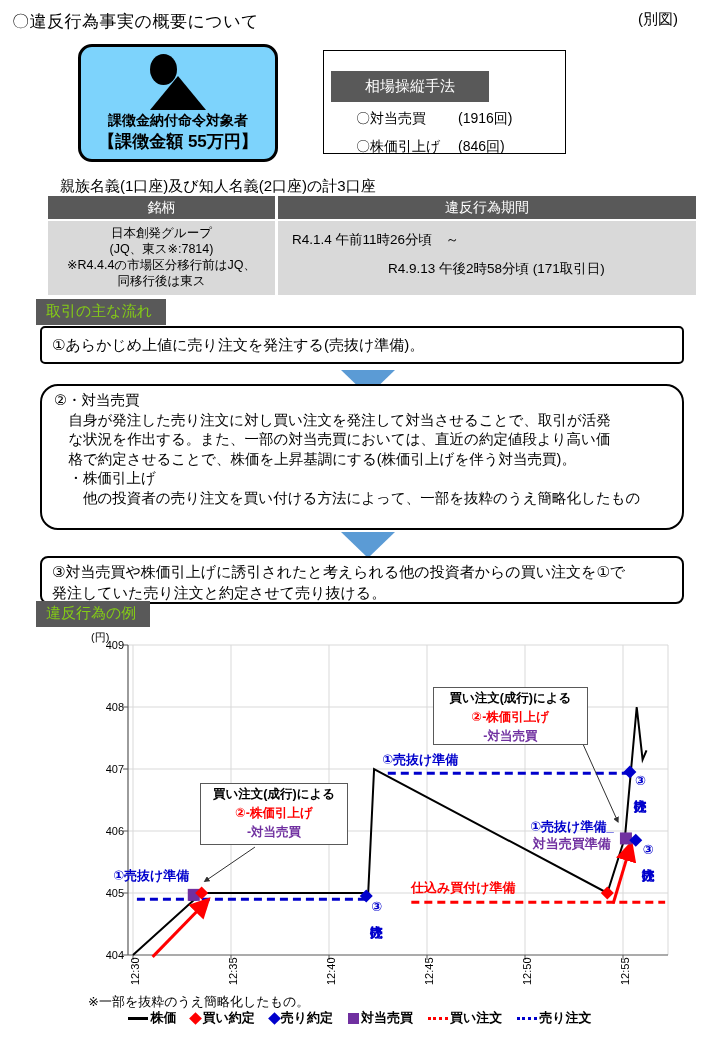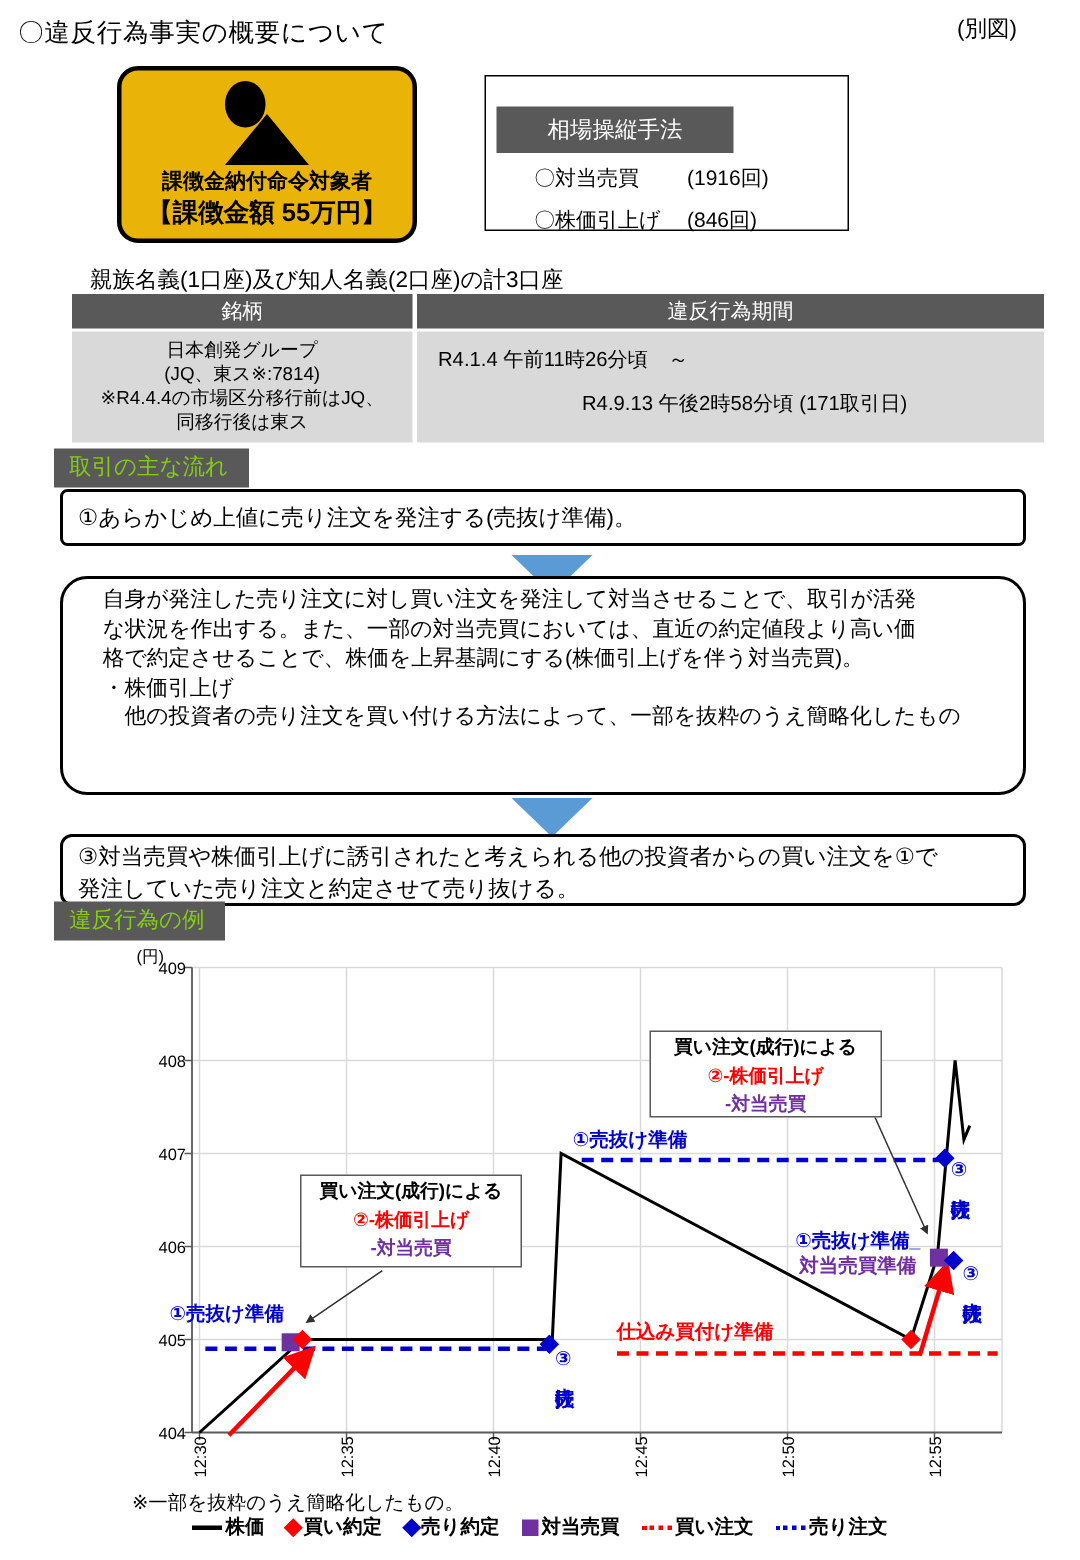--- a/index.html
+++ b/index.html
@@ -4,21 +4,21 @@
 <style>
   * { box-sizing: border-box; margin: 0; padding: 0; }
   body { font-family: "Liberation Sans", "DejaVu Sans", sans-serif; background: #fff; }
   #page { position: relative; width: 720px; height: 1040px; background: #fff; overflow: hidden; color:#000; }
 
   .page-title { position: absolute; left: 12px; top: 10px; font-size: 17px; letter-spacing: .5px; }
   .corner-note { position: absolute; left: 638px; top: 10px; font-size: 15px; }
 
   
   .subject-card { position: absolute; left: 78px; top: 44px; width: 200px; height: 118px;
-    background: #eab308; border: 3px solid #000; border-radius: 14px;
+    background: #7dd3fc; border: 3px solid #000; border-radius: 14px;
     display: flex; flex-direction: column; align-items: center; padding-top: 7px; }
   .person-head { width: 27px; height: 31px; background: #000; border-radius: 50%; }
   .person-body { width: 0; height: 0; border-left: 28px solid transparent;
     border-right: 28px solid transparent; border-bottom: 34px solid #000; margin-top: -9px; }
   .subject-line1 { font-size: 14px; font-weight: bold; margin-top: 2px; }
   .subject-line2 { font-size: 17px; font-weight: bold; }
 
   
   .method-panel { position: absolute; left: 323px; top: 50px; width: 243px; height: 104px;
     border: 1px solid #000; background: #fff; }
@@ -128,20 +128,21 @@
       </div>
     </div>
   </div>
 
   <div class="section-label label-flow">取引の主な流れ</div>
 
   <div class="flow-box box-step1">①あらかじめ上値に売り注文を発注する(売抜け準備)。</div>
   <div class="flow-arrow arrow-1"></div>
 
   <div class="flow-box box-step2">
+    <div>②・対当売買</div>
     <div>　自身が発注した売り注文に対し買い注文を発注して対当させることで、取引が活発</div>
     <div>　な状況を作出する。また、一部の対当売買においては、直近の約定値段より高い価</div>
     <div>　格で約定させることで、株価を上昇基調にする(株価引上げを伴う対当売買)。</div>
     <div>　・株価引上げ</div>
     <div>　　他の投資者の売り注文を買い付ける方法によって、一部を抜粋のうえ簡略化したもの</div>
   </div>
   <div class="flow-arrow arrow-2"></div>
 
   <div class="flow-box box-step3">
     <div>③対当売買や株価引上げに誘引されたと考えられる他の投資者からの買い注文を①で</div>

